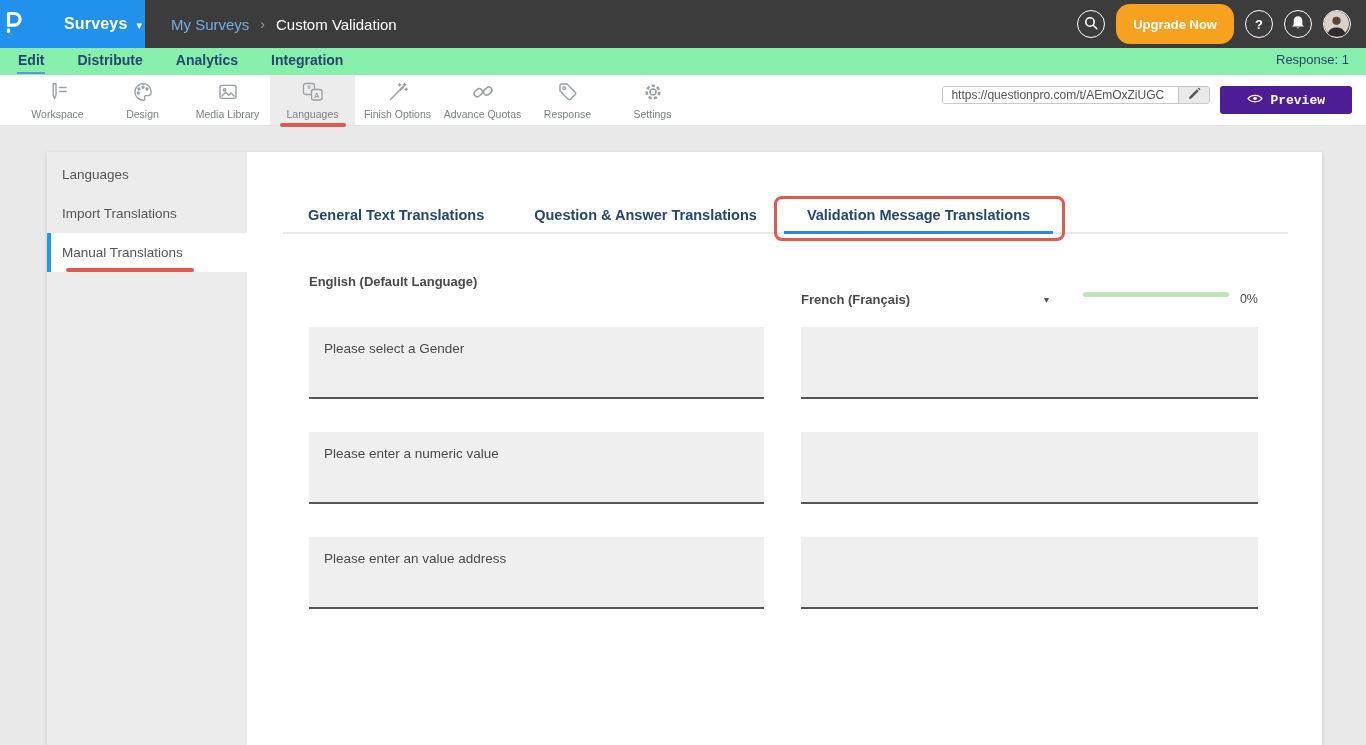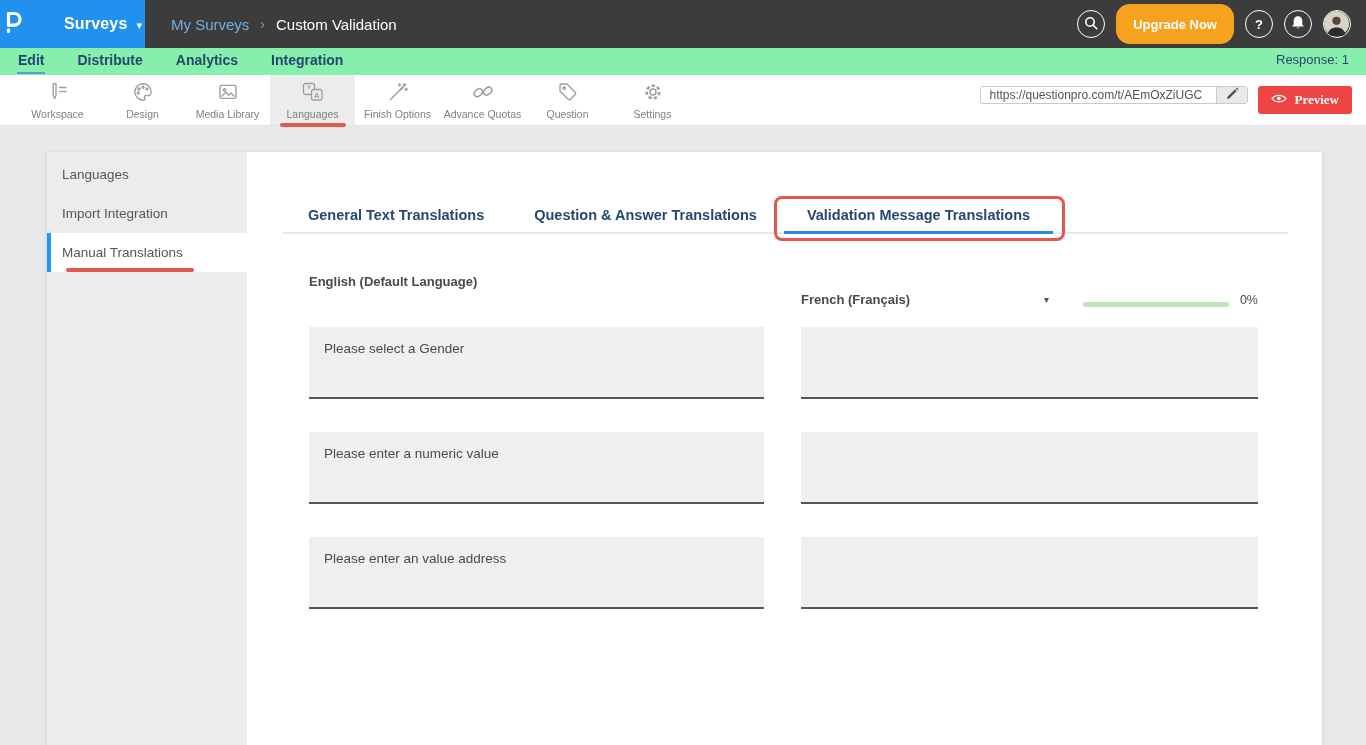--- a/index.html
+++ b/index.html
@@ -31,38 +31,38 @@
   .tool-item { width:85px; display:flex; flex-direction:column; align-items:center; justify-content:center; gap:5px; cursor:pointer; position:relative; }
   .tool-item.active { background:#ececec; }
   .tool-icon { height:22px; display:flex; align-items:center; }
   .tool-label { font-size:10.5px; color:#7d8084; white-space:nowrap; }
   .ann-underline { position:absolute; height:4px; border-radius:2px; background:#e0584e; }
   .tool-item .ann-underline { left:50%; transform:translateX(-50%); bottom:-2px; width:66px; z-index:3; }
   .toolbar-right { position:absolute; right:14px; top:11px; display:flex; gap:10px; }
   .url-box { display:flex; width:268px; height:18px; border:1px solid #c9c9c9; border-radius:3px; overflow:hidden; background:#fff; }
   .url-input { flex:1; min-width:0; border:none; outline:none; padding:0 8px; font-size:12px; color:#555; font-family:inherit; }
   .url-edit { width:31px; background:#e9e9e9; border:none; border-left:1px solid #c9c9c9; display:flex; align-items:center; justify-content:center; cursor:pointer; }
-  .preview-btn { height:28px; background:#ef4444; border:none; border-radius:3px; color:#fff; font-size:13px; font-weight:700; padding:0 13px; display:flex; align-items:center; gap:7px; cursor:pointer; font-family:Liberation Serif, serif; }
+  .preview-btn { height:28px; background:#4c1d95; border:none; border-radius:3px; color:#fff; font-size:13px; font-weight:700; padding:0 27px; display:flex; align-items:center; gap:7px; cursor:pointer; font-family:Liberation Mono, monospace; }
 
   
   .card { margin:26px 0 0 47px; width:1275px; height:593px; background:#fff; box-shadow:0 1px 4px rgba(0,0,0,.14); display:flex; }
   .sidebar { width:200px; background:#ececec; padding-top:3px; flex-shrink:0; }
   .side-item { height:39px; display:flex; align-items:center; padding-left:15px; font-size:13.5px; color:#555; cursor:pointer; position:relative; }
   .side-item.active { background:#fff; border-left:4px solid #2196f3; padding-left:11px; }
   .side-item .ann-underline { left:15px; bottom:0; width:128px; }
 
   .content { flex:1; padding:50px 34px 0 36px; }
   .tab-row { display:flex; border-bottom:2px solid #e8e8e8; }
   .ctab { font-size:14.5px; font-weight:700; color:#26476f; line-height:19px; padding:4px 25px 7px; cursor:pointer; position:relative; }
   .ctab.active .tab-underline { position:absolute; left:2px; right:2px; bottom:-2px; height:3px; background:#2e86e0; }
   .ann-box { position:absolute; left:-8px; right:-10px; top:-6px; bottom:-9px; border:3px solid #e0584e; border-radius:8px; pointer-events:none; }
 
   .cols-head { display:flex; margin:38px 0 0 26px; }
   .col-l { width:455px; }
-  .col-r { width:457px; margin-left:37px; display:flex; align-items:flex-end;margin-top:20px; }
+  .col-r { width:457px; margin-left:37px; display:flex; align-items:flex-start;margin-top:20px; }
   .lang-label { font-size:13px; font-weight:700; color:#4a4a4a; }
   .lang-select { width:248px; display:flex; justify-content:space-between; align-items:center; cursor:pointer; }
   .lang-caret { font-size:10px; color:#555; }
   .progress-track { width:146px; height:5px; margin-left:34px; border-radius:2px; background:#c1e3bb; }
   .pct { margin-left:auto; font-size:12.5px; color:#4a4a4a; }
 
   .rows { margin-left:26px; }
   .trans-row { display:flex; margin-top:33px; }
   .trans-row:first-child { margin-top:20px; }
   .trans-cell { width:455px; height:72px; background:#f0efef; border-bottom:2px solid #565656; padding:13px 15px; font-size:13.5px; color:#4a4a4a; line-height:17px; }
@@ -198,21 +198,21 @@
     <span class="tool-label">Advance Quotas</span>
   </div>
 
   <div class="tool-item">
     <span class="tool-icon">
       <svg width="22" height="22" viewBox="0 0 22 22" fill="none" stroke="#98a0a8" stroke-width="1.4" stroke-linejoin="round">
         <path d="M3 4.8 V10 l8.2 8.2a1.6 1.6 0 0 0 2.3 0l4.7-4.7a1.6 1.6 0 0 0 0-2.3L10 3H4.8A1.8 1.8 0 0 0 3 4.8z"></path>
         <circle cx="7.2" cy="7.2" r="1.2"></circle>
       </svg>
     </span>
-    <span class="tool-label">Question</span>
+    <span class="tool-label">Response</span>
   </div>
 
   <div class="tool-item">
     <span class="tool-icon">
       <svg width="22" height="22" viewBox="0 0 22 22" fill="none" stroke="#98a0a8">
         <circle cx="11" cy="11" r="6.3" stroke-width="2.6" stroke-dasharray="3.3 2.2"></circle>
         <circle cx="11" cy="11" r="3" stroke-width="1.5"></circle>
       </svg>
     </span>
     <span class="tool-label">Settings</span>
@@ -239,21 +239,21 @@
       </span>
       <span>Preview</span>
     </button>
   </div>
 </div>
 
 <div class="card">
 
   <div class="sidebar">
     <div class="side-item">Languages</div>
-    <div class="side-item">Import Integration</div>
+    <div class="side-item">Import Translations</div>
     <div class="side-item active">
       <span>Manual Translations</span>
       <span class="ann-underline"></span>
     </div>
   </div>
 
   <div class="content">
 
     <div class="tab-row">
       <div class="ctab">General Text Translations</div>

